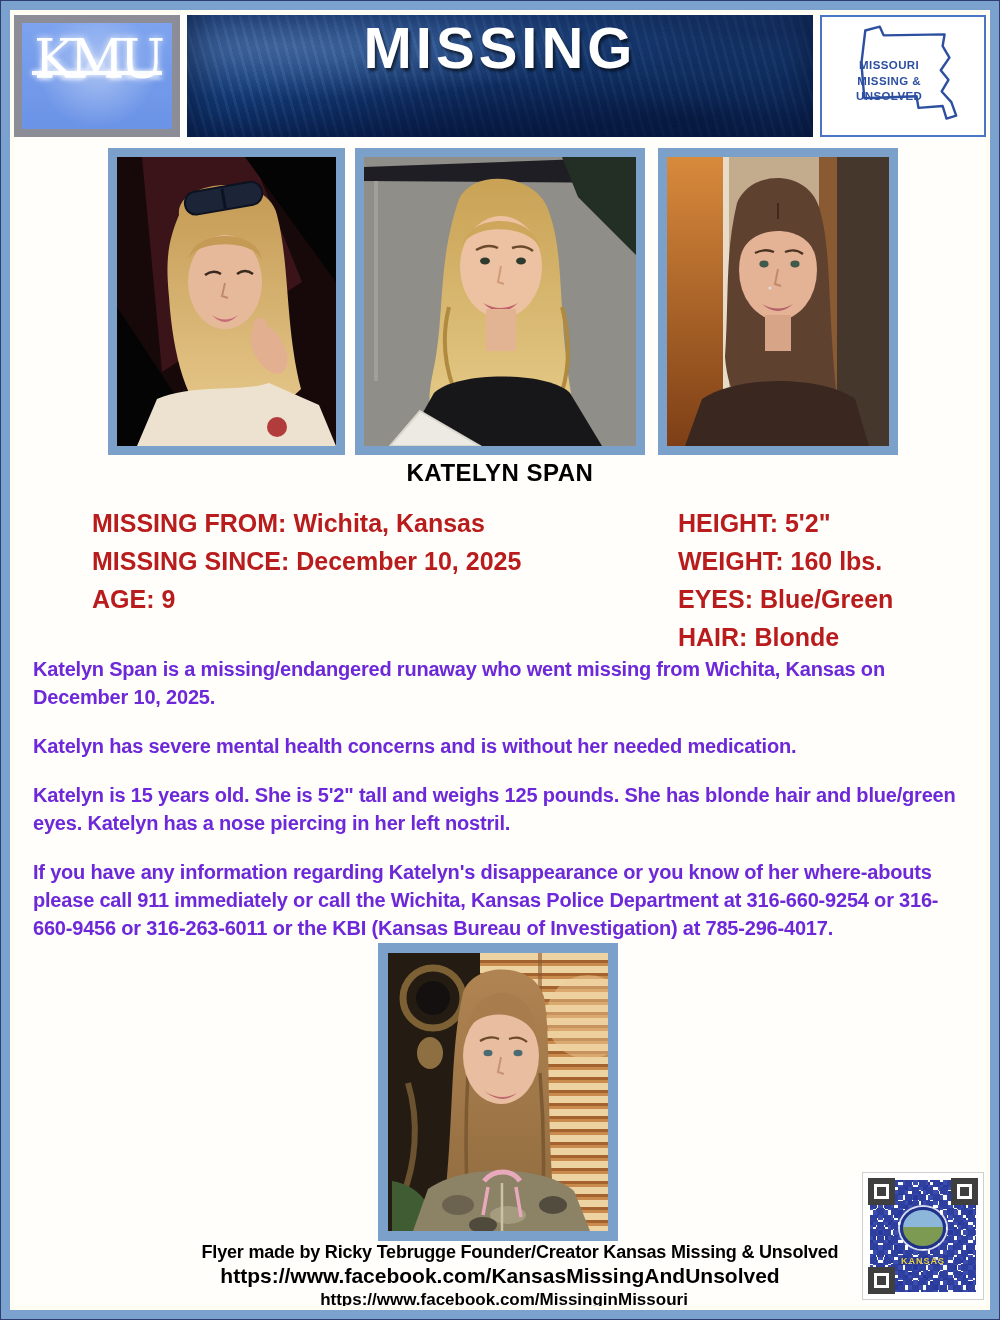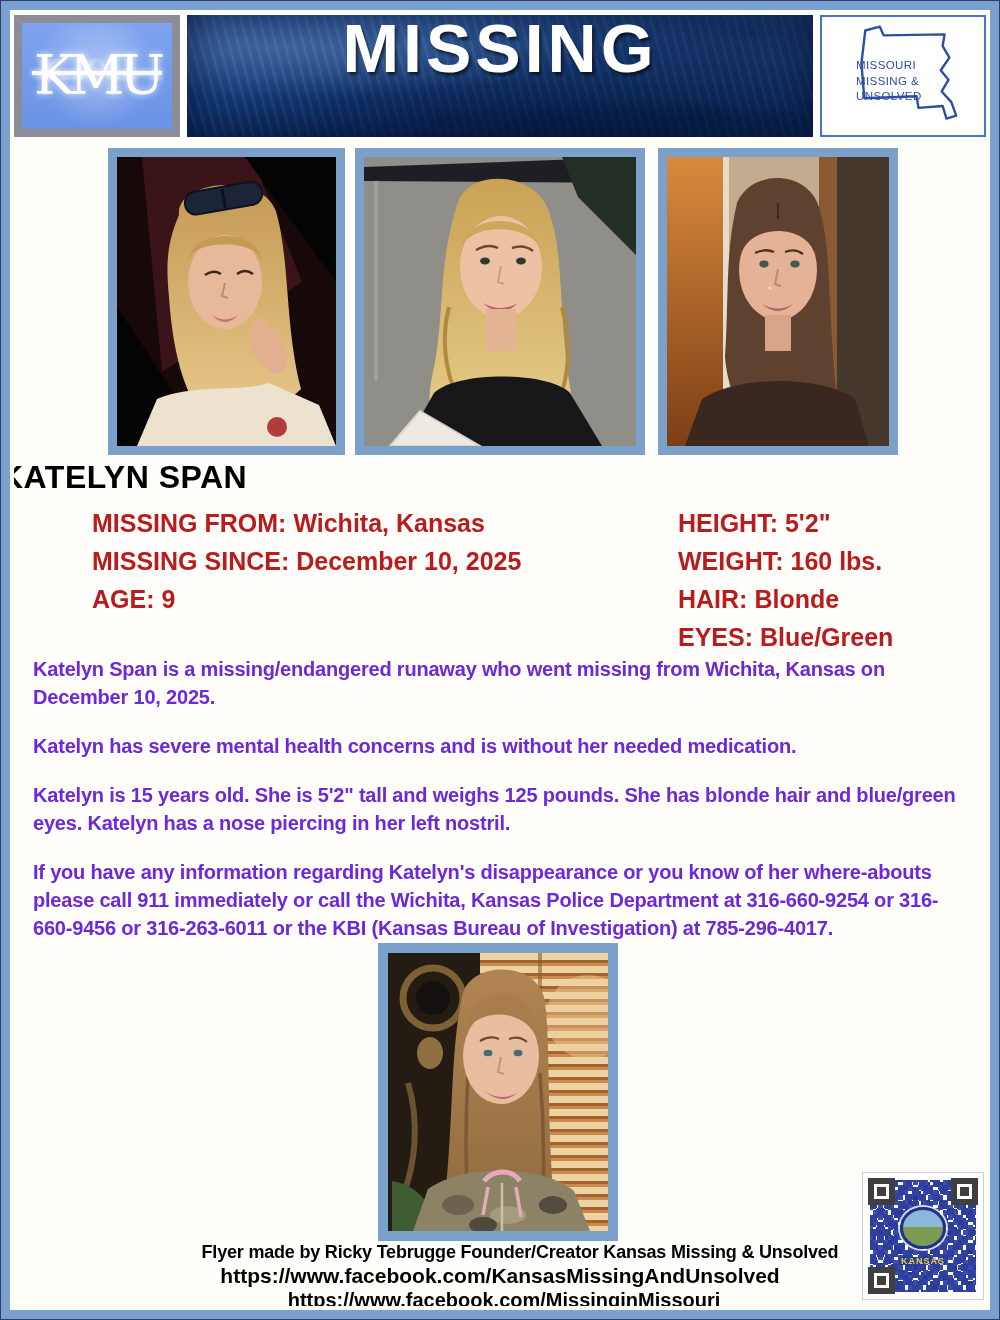--- a/index.html
+++ b/index.html
@@ -10,75 +10,75 @@
   .frame-band   { position:absolute; inset:0; border:10px solid #7ba1cf; pointer-events:none; z-index:60; }
   .frame-pin    { position:absolute; inset:10px; border:4px solid #fffdf2; pointer-events:none; z-index:60; }
   .frame-hair   { position:absolute; inset:0; border:1px solid #2c3d6e; pointer-events:none; z-index:61; }
 
   
   .header { position:absolute; left:14px; top:15px; width:972px; height:122px; display:flex; gap:7px; }
   .kmu-box { width:166px; height:122px; background:#8d8d97; padding:8px; flex:none; }
   .kmu-inner { width:100%; height:100%; position:relative; overflow:hidden; text-align:center;
                background: radial-gradient(circle at 50% 42%, rgba(255,255,255,.38), rgba(255,255,255,0) 62%),
                            linear-gradient(180deg,#7da3ef,#6b93e6); }
-  .kmu-text { position:relative; display:block; margin-top:24px; font-family:"DejaVu Serif", serif;
+  .kmu-text { position:relative; display:block; margin-top:8px; font-family:"DejaVu Serif", serif;
               font-size:54px; line-height:58px; color:#fff; letter-spacing:-5px;
               text-shadow:0 0 7px rgba(255,255,255,.9); }
   .kmu-strike { position:absolute; left:10px; right:10px; top:48px; height:4px;
                 background:rgba(255,255,255,.95); box-shadow:0 0 5px #fff; }
   .kmu-ref { position:absolute; left:0; right:0; top:62px; height:34px; overflow:hidden;
              transform:scaleY(-.75); transform-origin:top; opacity:.45; filter:blur(2px);
              font-family:"DejaVu Serif", serif; font-size:54px; line-height:58px; color:#fff; letter-spacing:-5px; text-align:center; }
 
   .banner { flex:1; height:122px; position:relative; color:#fff; text-align:center; overflow:hidden;
             background:
               radial-gradient(ellipse at 15% 25%, rgba(255,255,255,.16), transparent 42%),
               radial-gradient(ellipse at 80% 85%, rgba(3,12,40,.55), transparent 55%),
               radial-gradient(ellipse at 92% 15%, rgba(3,12,40,.45), transparent 45%),
               radial-gradient(ellipse at 45% 110%, rgba(8,25,70,.6), transparent 55%),
               repeating-linear-gradient(75deg, rgba(255,255,255,.05) 0 3px, rgba(0,0,0,.06) 3px 9px),
               linear-gradient(180deg,#2a5ca6,#15407f 55%,#0e3069);
             box-shadow: inset 0 0 45px rgba(5,18,50,.85); }
   .banner-line { font-weight:bold; font-size:24px; line-height:26px; letter-spacing:-0.5px;
                  text-shadow:1px 2px 2px rgba(0,0,0,.55); }
   .banner-line.first { margin-top:7px; }
-  .banner-headline { font-weight:bold; font-size:68px; line-height:66px; letter-spacing:4px;
+  .banner-headline { font-weight:bold; font-size:58px; line-height:66px; letter-spacing:4px;
                      text-shadow:2px 3px 3px rgba(0,0,0,.6); }
 
   .mo-box { width:166px; height:122px; flex:none; background:#fff; border:2px solid #4a74c4; position:relative; }
   .mo-box svg { position:absolute; inset:0; width:100%; height:100%; }
-  .mo-text { position:absolute; left:34px; top:41px; color:#2d4fa0; font-weight:normal;
-             font-size:11.5px; line-height:15.5px; letter-spacing:.4px; }
+  .mo-text { position:absolute; left:34px; top:41px; color:#2d4fa0; font-weight:bold;
+             font-size:11.5px; line-height:15.5px; letter-spacing:.4px;text-align:center; }
 
   
   .photo { position:absolute; background:#000; border:9px solid #7ba0c9; }
   .photo svg { display:block; width:100%; height:100%; }
   .photo1 { left:108px; top:148px; width:237px; height:307px; }
   .photo2 { left:355px; top:148px; width:290px; height:307px; }
   .photo3 { left:658px; top:148px; width:240px; height:307px; }
   .photo4 { left:378px; top:943px; width:240px; height:298px; border-width:10px; }
 
   
-  .name { position:absolute; left:0; width:1000px; top:459px; 
-          font-weight:bold; font-size:32px; letter-spacing:.5px; color:#000; }
+  .name { position:absolute; left:0; width:1000px; top:459px; text-align:center;
+          font-weight:bold; font-size:24px; letter-spacing:.5px; color:#000; }
   .details { position:absolute; top:504px; font-weight:bold; font-size:25px; line-height:38px;
              letter-spacing:0; color:#b91c1c; white-space:nowrap; }
   .details-left  { left:92px; }
   .details-right { left:678px; }
 
   
   .body-text { position:absolute; left:33px; top:655px; width:936px; font-weight:bold;
                font-size:20px; line-height:28px; letter-spacing:-0.2px; color:#6d28d9; }
   .body-text p { margin-bottom:21px; }
 
   
   .footer { position:absolute; left:0; width:1000px; top:1241px; text-align:center; font-weight:bold; color:#000; }
   .footer-credit { font-size:18px; line-height:22px; letter-spacing:-0.2px;margin-left:40px; }
   .footer-link1  { font-size:21px; line-height:25px; }
-  .footer-link2  { font-size:20px; line-height:24px;margin-left:8px; }
+  .footer-link2  { font-size:17px; line-height:24px;margin-left:8px; }
 
   
   .qr { position:absolute; left:862px; top:1172px; width:122px; height:128px; background:#fff;
         border:1px solid #cfcfcf; z-index:55; }
   .qr-noise { position:absolute; inset:7px;
       background:
         repeating-conic-gradient(#2e3f9d 0% 25%, rgba(255,255,255,0) 0% 50%) 0px 0px/14px 14px,
         repeating-conic-gradient(#3a4cae 0% 25%, rgba(255,255,255,0) 0% 50%) 3px 5px/10px 10px,
         repeating-conic-gradient(#27379b 0% 25%, rgba(255,255,255,0) 0% 50%) 6px 2px/18px 18px,
         #fff; }
@@ -257,22 +257,22 @@
 
   <div class="details details-left">
     <div>MISSING FROM: Wichita, Kansas</div>
     <div>MISSING SINCE: December 10, 2025</div>
     <div>AGE: 9</div>
   </div>
 
   <div class="details details-right">
     <div>HEIGHT: 5'2"</div>
     <div>WEIGHT: 160 lbs.</div>
+    <div>EYES: Blue/Green</div>
     <div>HAIR: Blonde</div>
-    <div>EYES: Blue/Green</div>
   </div>
 
   <div class="body-text">
     <p>Katelyn Span is a missing/endangered runaway who went missing from Wichita, Kansas on December 10, 2025.</p>
     <p>Katelyn has severe mental health concerns and is without her needed medication.</p>
     <p>Katelyn is 15 years old.  She is 5'2" tall and weighs 125 pounds.  She has blonde hair and blue/green eyes. Katelyn has a nose piercing in her left nostril.</p>
     <p>If you have any information regarding Katelyn's disappearance or you know of her where-abouts please call 911 immediately or call the Wichita, Kansas Police Department at 316-660-9254 or 316-660-9456 or 316-263-6011 or the KBI (Kansas Bureau of Investigation) at 785-296-4017.</p>
   </div>
 
   <div class="footer">

